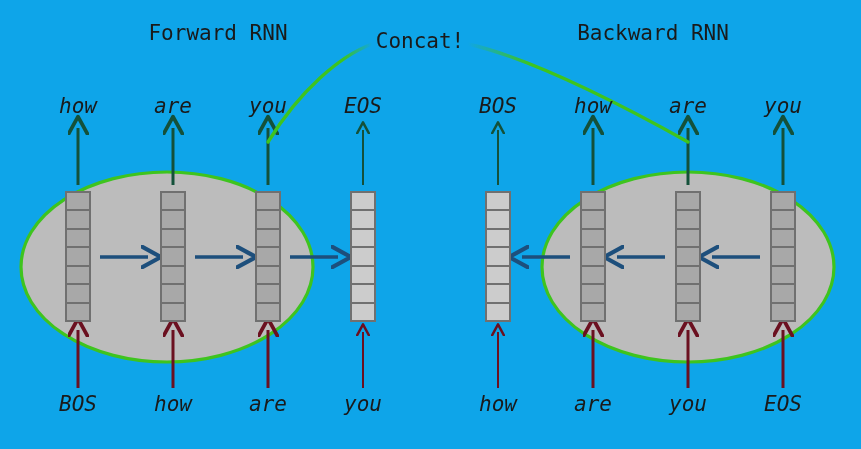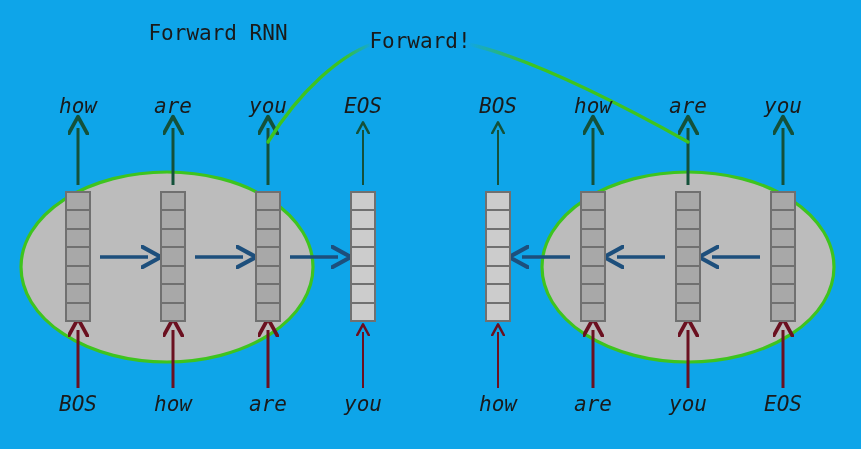--- a/index.html
+++ b/index.html
@@ -199,21 +199,22 @@
     <div class="cell"></div>
     <div class="cell"></div>
     <div class="cell"></div>
     <div class="cell"></div>
     <div class="cell"></div>
     <div class="cell"></div>
     <div class="cell"></div>
   </div>
 
   <div class="lbl lbl-title" style="left:218px; top:21px;">Forward RNN</div>
-  <div class="lbl lbl-title" style="left:420px; top:29px;">Forward!</div>
+  <div class="lbl lbl-title" style="left:420px; top:29px;">Concat!</div>
+  <div class="lbl lbl-title" style="left:653px; top:21px;">Backward RNN</div>
 
   <div class="lbl lbl-tok" style="left:78px; top:94px;">how</div>
   <div class="lbl lbl-tok" style="left:173px; top:94px;">are</div>
   <div class="lbl lbl-tok" style="left:268px; top:94px;">you</div>
   <div class="lbl lbl-tok" style="left:363px; top:94px;">EOS</div>
 
   <div class="lbl lbl-tok" style="left:498px; top:94px;">BOS</div>
   <div class="lbl lbl-tok" style="left:593px; top:94px;">how</div>
   <div class="lbl lbl-tok" style="left:688px; top:94px;">are</div>
   <div class="lbl lbl-tok" style="left:783px; top:94px;">you</div>

